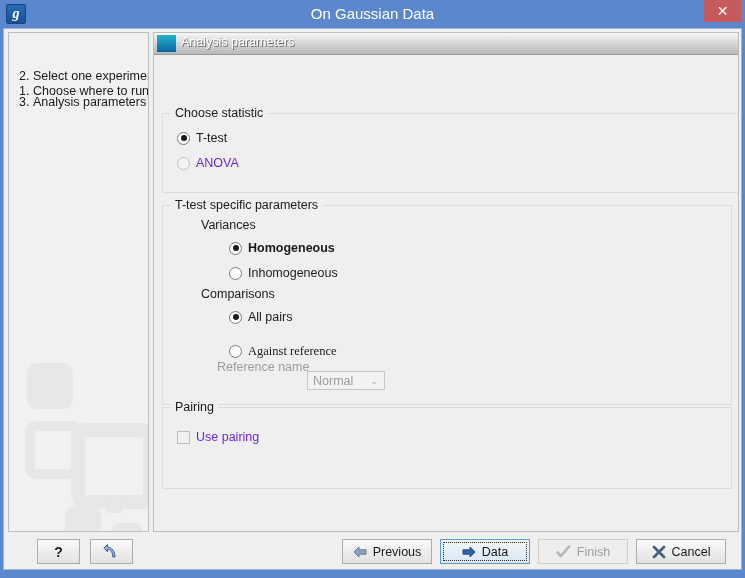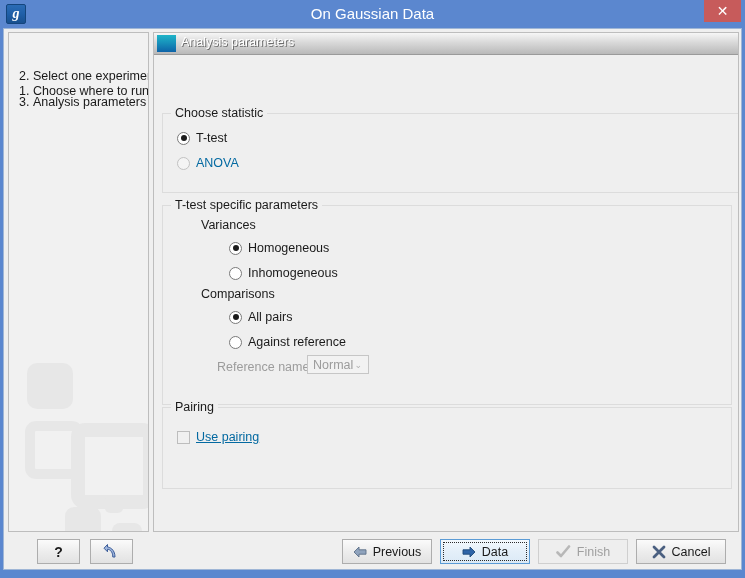--- a/index.html
+++ b/index.html
@@ -155,21 +155,21 @@
 
   
   .ctl {
     position: absolute;
     display: flex;
     align-items: center;
     font-size: 12.5px;
     color: #1a1a1a;
     white-space: nowrap;
   }
-  .ctl.disabled { color: #0369a1; }
+  .ctl.disabled { color: #6d28d9; }
   .ctl.clickable { cursor: pointer; }
 
   .radio {
     width: 13px; height: 13px;
     border-radius: 50%;
     border: 1px solid #7a7a7a;
     background: #ffffff;
     box-sizing: border-box;
     margin-right: 6px;
     position: relative;
@@ -322,54 +322,54 @@
           <span class="radio dis"></span>
           <span>ANOVA</span>
         </div>
       </div>
 
       <div class="groupbox" style="left:8px;top:172px;width:570px;height:200px;">
         <div class="group-title">T-test specific parameters</div>
 
         <div class="plainlabel" style="left:38px;top:12px;">Variances</div>
 
-        <div class="ctl clickable" style="left:66px;top:35px;">
+        <div class="ctl clickable" style="left:66px;top:35px;font-weight:bold;">
           <span class="radio checked"></span>
           <span>Homogeneous</span>
         </div>
 
         <div class="ctl clickable" style="left:66px;top:60px;">
           <span class="radio"></span>
           <span>Inhomogeneous</span>
         </div>
 
         <div class="plainlabel" style="left:38px;top:81px;">Comparisons</div>
 
         <div class="ctl clickable" style="left:66px;top:104px;">
           <span class="radio checked"></span>
           <span>All pairs</span>
         </div>
 
-        <div class="ctl clickable" style="left:66px;top:129px;">
+        <div class="ctl clickable" style="left:66px;top:138px;font-family:Liberation Serif, serif;">
           <span class="radio"></span>
           <span>Against reference</span>
         </div>
 
         <div class="plainlabel disabled" style="left:54px;top:154px;">Reference name</div>
 
-        <div class="combo" style="left:144px;top:149px;width:62px;">
+        <div class="combo" style="left:144px;top:165px;width:78px;">
           <span class="cval">Normal</span>
           <span class="carrow">⌄</span>
         </div>
       </div>
 
       <div class="groupbox" style="left:8px;top:374px;width:570px;height:82px;">
         <div class="group-title">Pairing</div>
 
-        <div class="ctl disabled" style="left:14px;top:22px;text-decoration:underline;">
+        <div class="ctl disabled" style="left:14px;top:22px;">
           <span class="checkbox"></span>
           <span>Use pairing</span>
         </div>
       </div>
 
     </div>
 
     <div class="btnbar">
 
       <div class="btn" style="left:33px;top:4px;width:43px;">

